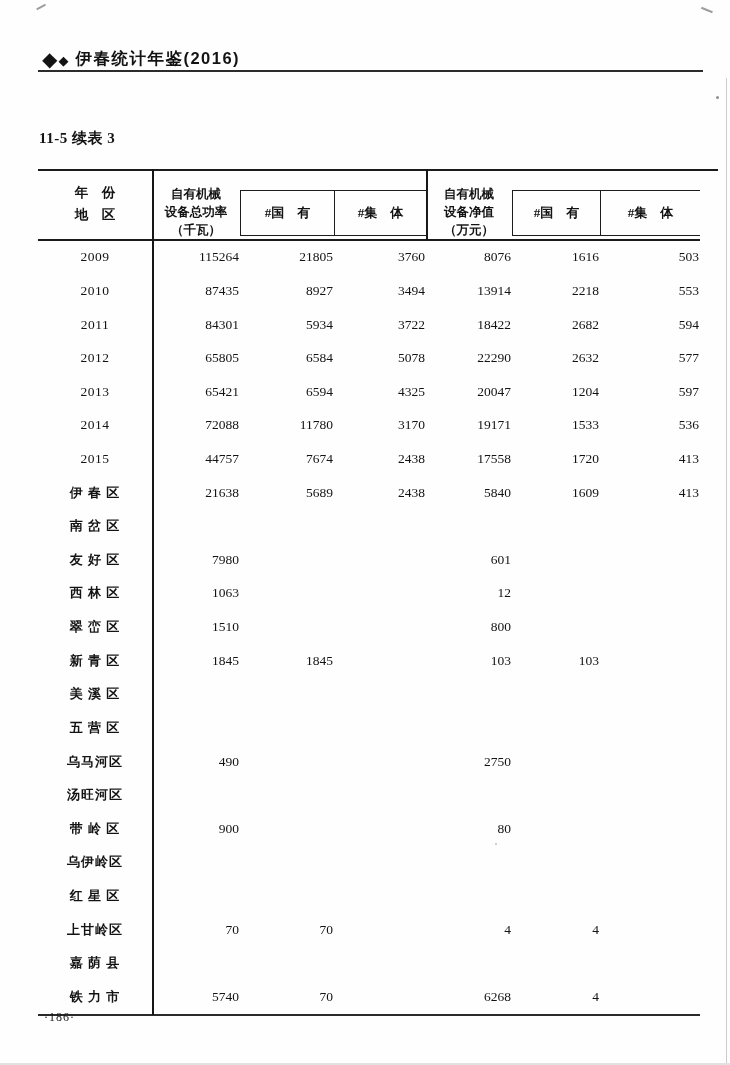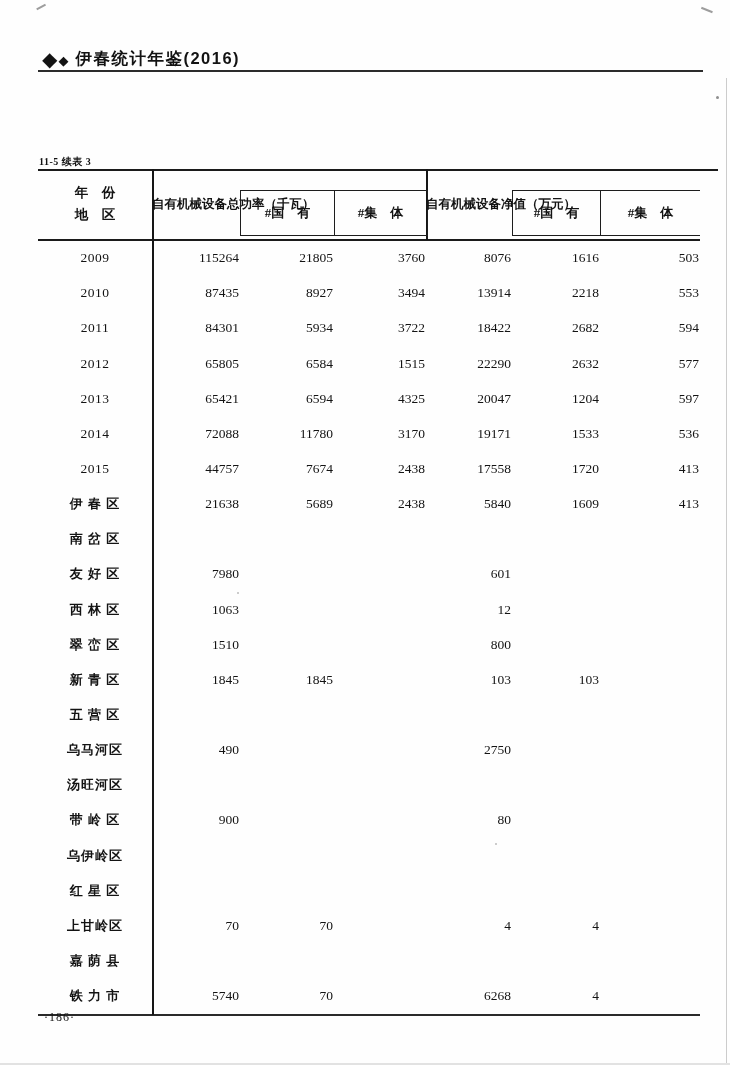--- a/index.html
+++ b/index.html
@@ -14,37 +14,37 @@
   .doc-header { position:absolute; left:42px; top:48px; height:22px;
     display:flex; align-items:center; }
   .diamond-lg { font-size:20px; line-height:20px; }
   .diamond-sm { font-size:13px; line-height:13px; margin:3px 7px 0 1px; }
   .doc-title  { font-size:16.5px; font-weight:bold; letter-spacing:1.5px;
     font-family:"Liberation Sans","DejaVu Sans",sans-serif; }
   .header-rule { position:absolute; left:38px; top:70px; width:665px;
     height:2.4px; background:#2c2c2c; }
 
   
-  .tcaption { position:absolute; left:39px; top:129px; font-size:10px;
-    font-weight:bold; letter-spacing:0.5px;margin-top:26px; }
+  .tcaption { position:absolute; left:39px; top:129px; font-size:15px;
+    font-weight:bold; letter-spacing:0.5px; }
 
   
   .table { position:absolute; left:38px; top:169px; width:662px; height:847px; }
   .rule  { position:absolute; left:0; width:662px; background:#1b1b1b; }
   .rule-top    { top:0; height:2.4px; width:680px; }
   .rule-hbot   { top:70px; height:1.6px; }
   .rule-bottom { top:845px; height:2.2px; background:#2a2a2a; }
   .vl-col1 { position:absolute; left:114px; top:0; height:846px; width:1.9px; background:#161616; }
   .vl-grp  { position:absolute; left:388px; top:0; height:71px; width:1.6px; background:#161616; }
 
   .h-col1 { position:absolute; left:0; top:0; width:114px; height:70px;
     display:flex; flex-direction:column; align-items:center; justify-content:center;
     gap:4px; font-weight:bold; font-size:13.5px; }
-  .h-g { position:absolute; top:0; height:70px; display:flex; flex-direction:row;
-    align-items:center; justify-content:space-between; font-weight:bold; font-size:12.5px;
+  .h-g { position:absolute; top:0; height:70px; display:flex; flex-direction:column;
+    align-items:center; justify-content:flex-end; font-weight:bold; font-size:12.5px;
     line-height:18px; white-space:nowrap; }
   .h-g1 { left:114px; width:88px; }
   .h-g2 { left:388px; width:86px; }
   .h-box { position:absolute; top:21px; height:46px; border:1.6px solid #1d1d1d;
     box-sizing:border-box; display:flex; align-items:center; justify-content:center;
     font-weight:bold; font-size:13px; background:transparent; }
   .h-box-1a { left:202px; width:95px; }
   .h-box-1b { left:295.5px; width:94px; }
   .h-box-2a { left:474px; width:89px; }
   .h-box-2b { left:562px; width:100px; border-right:none; }
@@ -147,21 +147,21 @@
           <span class="num">5934</span>
           <span class="num">3722</span>
           <span class="num">18422</span>
           <span class="num">2682</span>
           <span class="num">594</span>
         </div>
         <div class="trow">
           <span class="lab year">2012</span>
           <span class="num">65805</span>
           <span class="num">6584</span>
-          <span class="num">1515</span>
+          <span class="num">5078</span>
           <span class="num">22290</span>
           <span class="num">2632</span>
           <span class="num">577</span>
         </div>
         <div class="trow">
           <span class="lab year">2013</span>
           <span class="num">65421</span>
           <span class="num">6594</span>
           <span class="num">4325</span>
           <span class="num">20047</span>
@@ -234,20 +234,29 @@
         <div class="trow">
           <span class="lab region">新 青 区</span>
           <span class="num">1845</span>
           <span class="num">1845</span>
           <span class="num"></span>
           <span class="num">103</span>
           <span class="num">103</span>
           <span class="num"></span>
         </div>
         <div class="trow">
+          <span class="lab region">美 溪 区</span>
+          <span class="num"></span>
+          <span class="num"></span>
+          <span class="num"></span>
+          <span class="num"></span>
+          <span class="num"></span>
+          <span class="num"></span>
+        </div>
+        <div class="trow">
           <span class="lab region">五 营 区</span>
           <span class="num"></span>
           <span class="num"></span>
           <span class="num"></span>
           <span class="num"></span>
           <span class="num"></span>
           <span class="num"></span>
         </div>
         <div class="trow">
           <span class="lab region">乌马河区</span>

